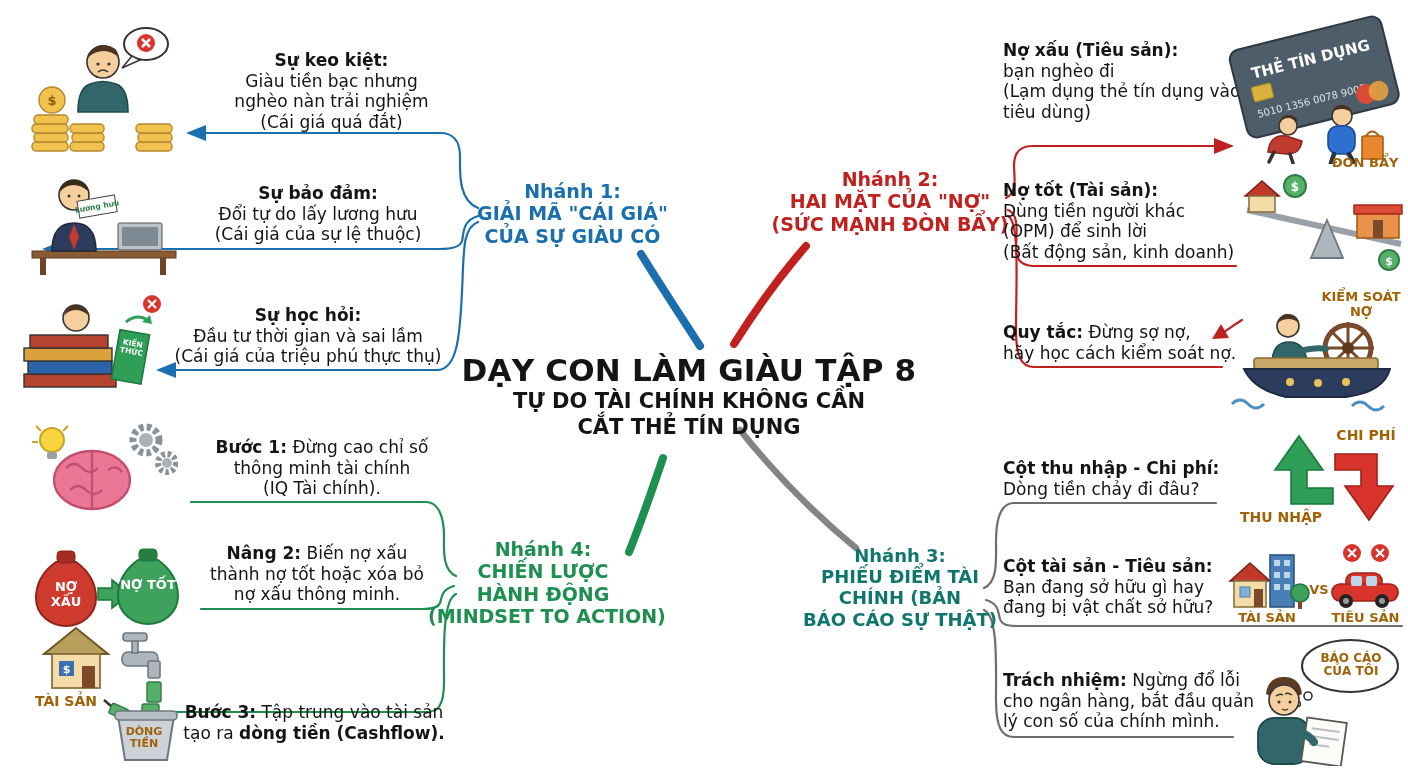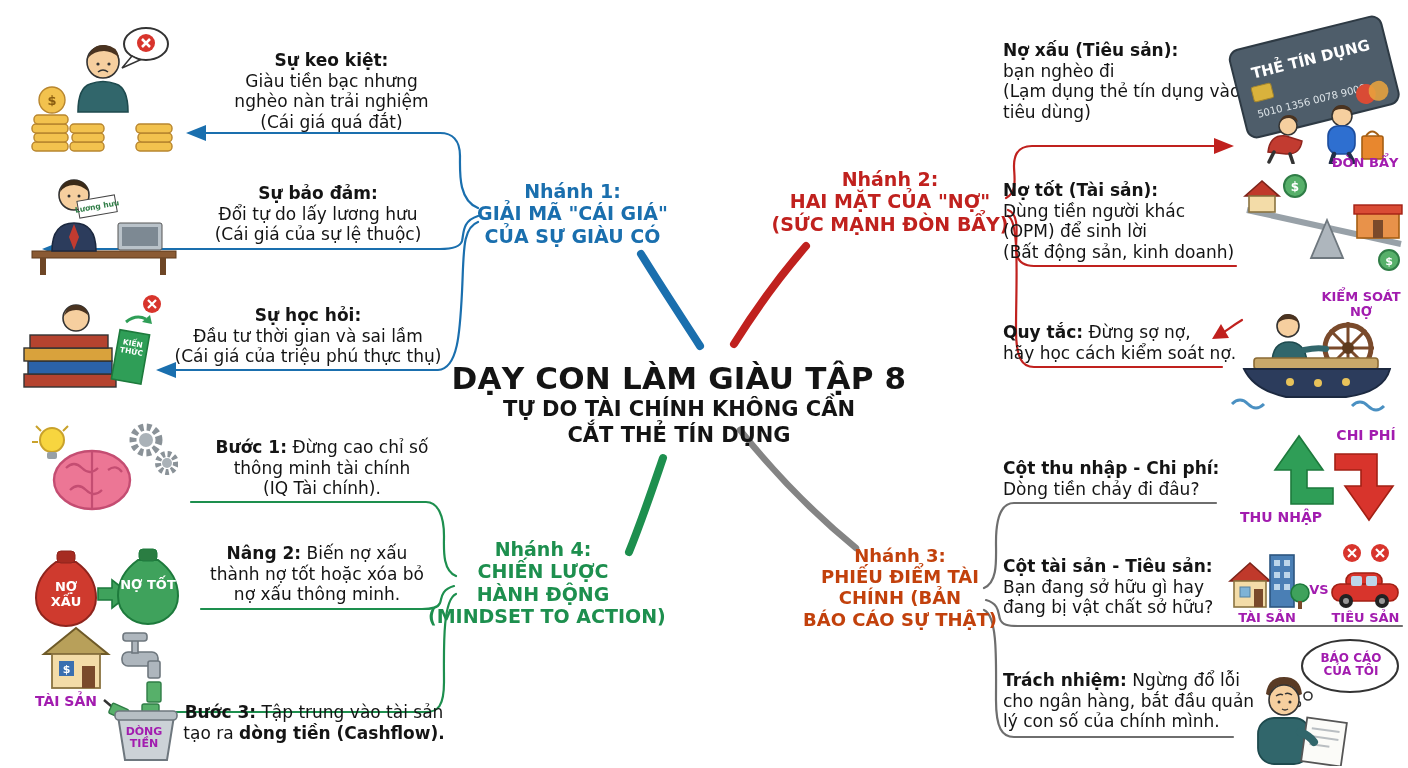--- a/index.html
+++ b/index.html
@@ -6,25 +6,25 @@
   .stage{position:relative;width:1408px;height:768px;background:#fff;overflow:hidden;
          font-family:"DejaVu Sans","Liberation Sans",sans-serif;color:#141414;}
   .abs{position:absolute;}
   svg text{font-family:"DejaVu Sans","Liberation Sans",sans-serif;}
   .item{position:absolute;font-size:17px;line-height:1.22;}
   .item div{white-space:nowrap;}
   .item .head{font-weight:bold;}
   .la{text-align:center;}
   .ra{text-align:left;}
   .blabel{position:absolute;font-weight:bold;text-align:center;line-height:1.18;font-size:19px;white-space:nowrap;}
-  .center{position:absolute;left:424px;top:352px;width:510px;text-align:center;margin-top:8px;}
+  .center{position:absolute;left:434px;top:352px;width:510px;text-align:center;}
   .center .t{font-size:31px;font-weight:bold;letter-spacing:.2px;}
   .center .s{font-size:21px;font-weight:bold;line-height:1.25;}
   .icon{position:absolute;}
-  .ilabel{position:absolute;font-weight:bold;color:#a21caf;text-align:center;line-height:1.12;}
+  .ilabel{position:absolute;font-weight:bold;color:#a16207;text-align:center;line-height:1.12;}
   .white{color:#fff;}
 </style>
 </head>
 <body>
 
 <div class="stage">
 
   <svg class="abs" style="left:0;top:0" width="1408" height="768">
     <g fill="none" stroke="#1a6fae" stroke-width="2.2" stroke-linecap="round">
       <path d="M700 346 C682 318 662 288 641 254" stroke-width="8"></path>
@@ -71,21 +71,21 @@
   <div class="blabel" style="left:455px;top:180px;width:235px;color:#1a6fae">
     <div>Nhánh 1:</div>
     <div>GIẢI MÃ "CÁI GIÁ"</div>
     <div>CỦA SỰ GIÀU CÓ</div>
   </div>
   <div class="blabel" style="left:770px;top:168px;width:240px;color:#c0211e">
     <div>Nhánh 2:</div>
     <div>HAI MẶT CỦA "NỢ"</div>
     <div>(SỨC MẠNH ĐÒN BẨY)</div>
   </div>
-  <div class="blabel" style="left:795px;top:545px;width:210px;color:#c2410c;font-size:18px">
+  <div class="blabel" style="left:795px;top:545px;width:210px;color:#0f766e;font-size:18px">
     <div>Nhánh 3:</div>
     <div>PHIẾU ĐIỂM TÀI</div>
     <div>CHÍNH (BẢN</div>
     <div>BÁO CÁO SỰ THẬT)</div>
   </div>
   <div class="blabel" style="left:428px;top:538px;width:230px;color:#1d8f4e">
     <div>Nhánh 4:</div>
     <div>CHIẾN LƯỢC</div>
     <div>HÀNH ĐỘNG</div>
     <div>(MINDSET TO ACTION)</div>

